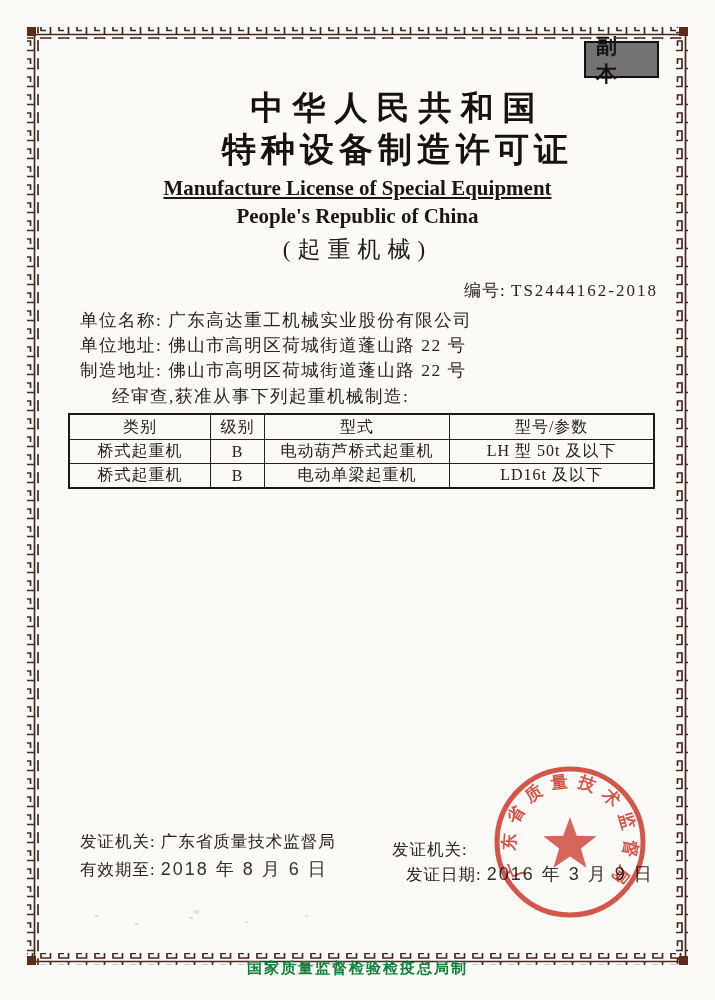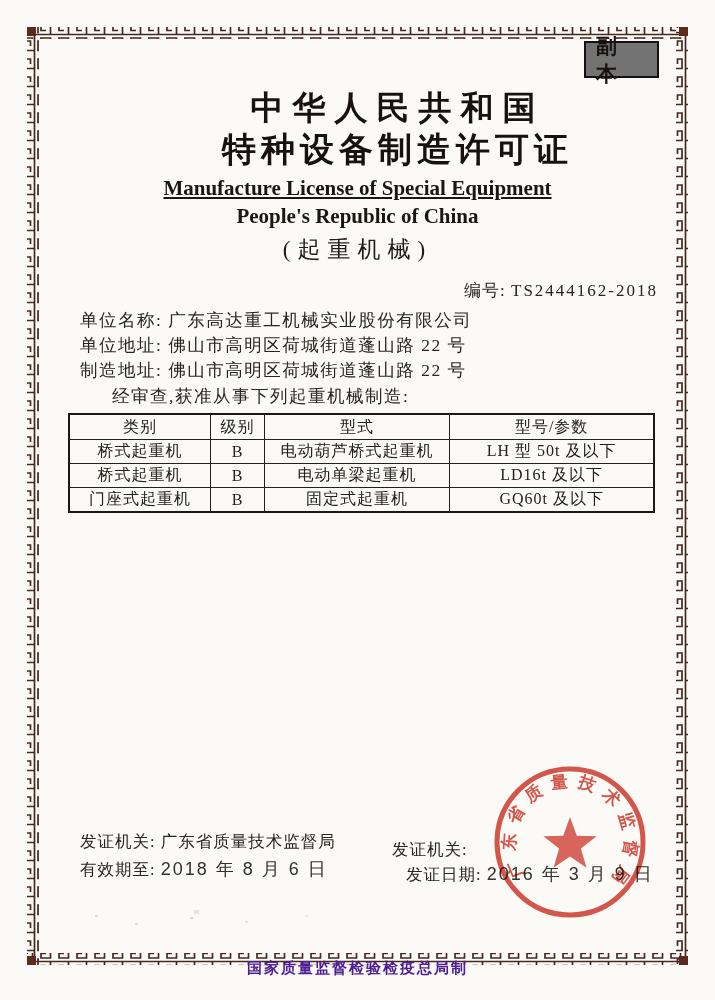--- a/index.html
+++ b/index.html
@@ -50,21 +50,21 @@
   .lic-table{border:2.2px solid #1d1915;}
   
   .foot{font-size:16.5px;letter-spacing:1px;white-space:nowrap;color:#2b2420;}
   .f-approval{left:80px;top:831px;}
   .f-valid{left:80px;top:857px;}
   .f-issuer{left:392px;top:839px;}
   .f-issuedate{left:406px;top:862px;}
   .date-num{font-family:"Liberation Sans","DejaVu Sans",sans-serif;font-size:18px;letter-spacing:2px;color:#35302b;}
   .made-by{
     top:959px;width:715px;text-align:center;font-size:15px;font-weight:bold;
-    letter-spacing:2px;color:#4c1d95;
+    letter-spacing:2px;color:#15803d;
     font-family:"Liberation Sans","DejaVu Sans",sans-serif;
   }
   
   .fuben{
     left:584px;top:41px;width:75px;height:37px;
     border:2.5px solid #141210;background:#737373;
     display:flex;align-items:center;justify-content:center;
     font-family:"Liberation Sans","DejaVu Sans",sans-serif;
     font-weight:bold;font-size:21px;letter-spacing:12px;
     padding-left:10px;box-sizing:border-box;color:#17120f;
@@ -154,26 +154,20 @@
     <td>B</td>
     <td>电动葫芦桥式起重机</td>
     <td>LH 型 50t 及以下</td>
   </tr>
   <tr>
     <td>桥式起重机</td>
     <td>B</td>
     <td>电动单梁起重机</td>
     <td>LD16t 及以下</td>
   </tr>
-  <tr>
-    <td>门座式起重机</td>
-    <td>B</td>
-    <td>固定式起重机</td>
-    <td>GQ60t 及以下</td>
-  </tr>
 </tbody>
   </table>
 
 <div class="abs foot f-approval">
   <span>发证机关:</span>
   <span>广东省质量技术监督局</span>
 </div>
 <div class="abs foot f-valid">
   <span>有效期至:</span>
   <span class="date-num">2018 年 8 月 6 日</span>

